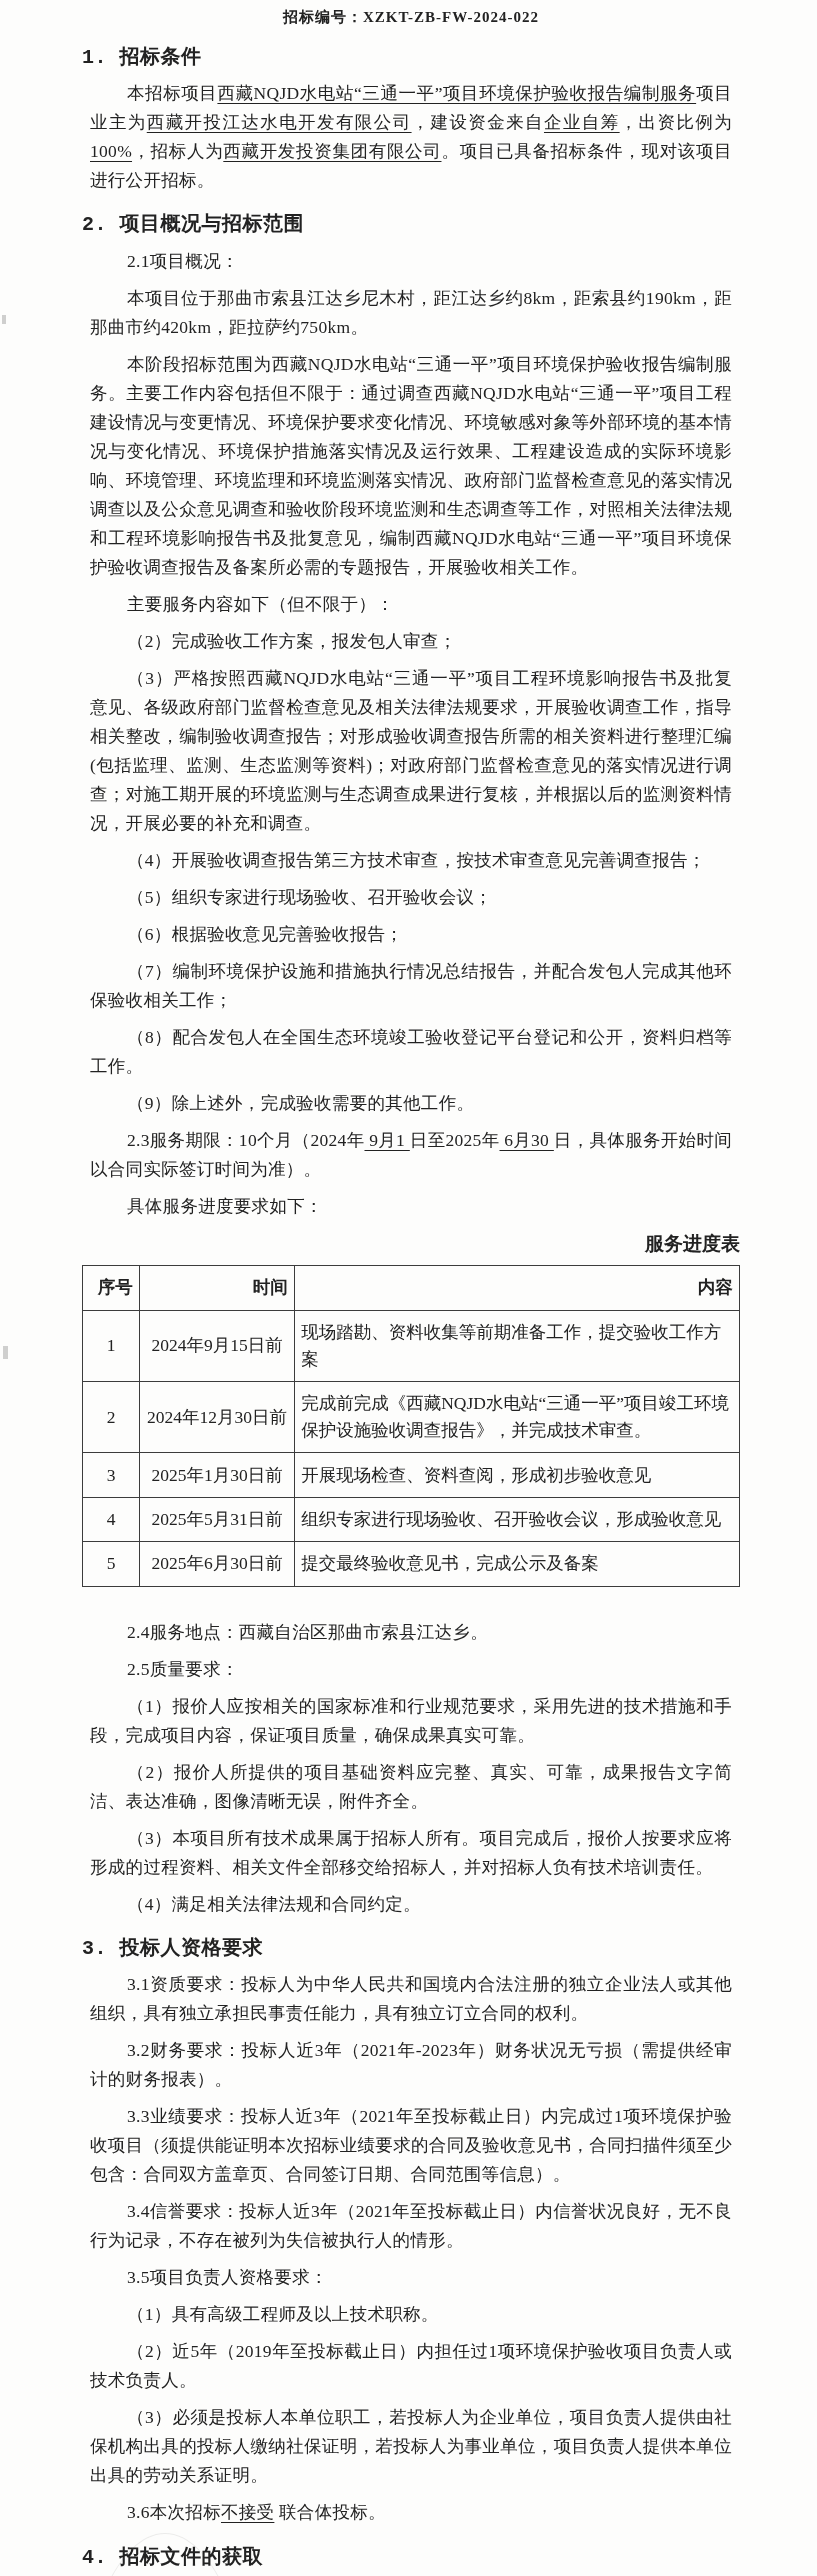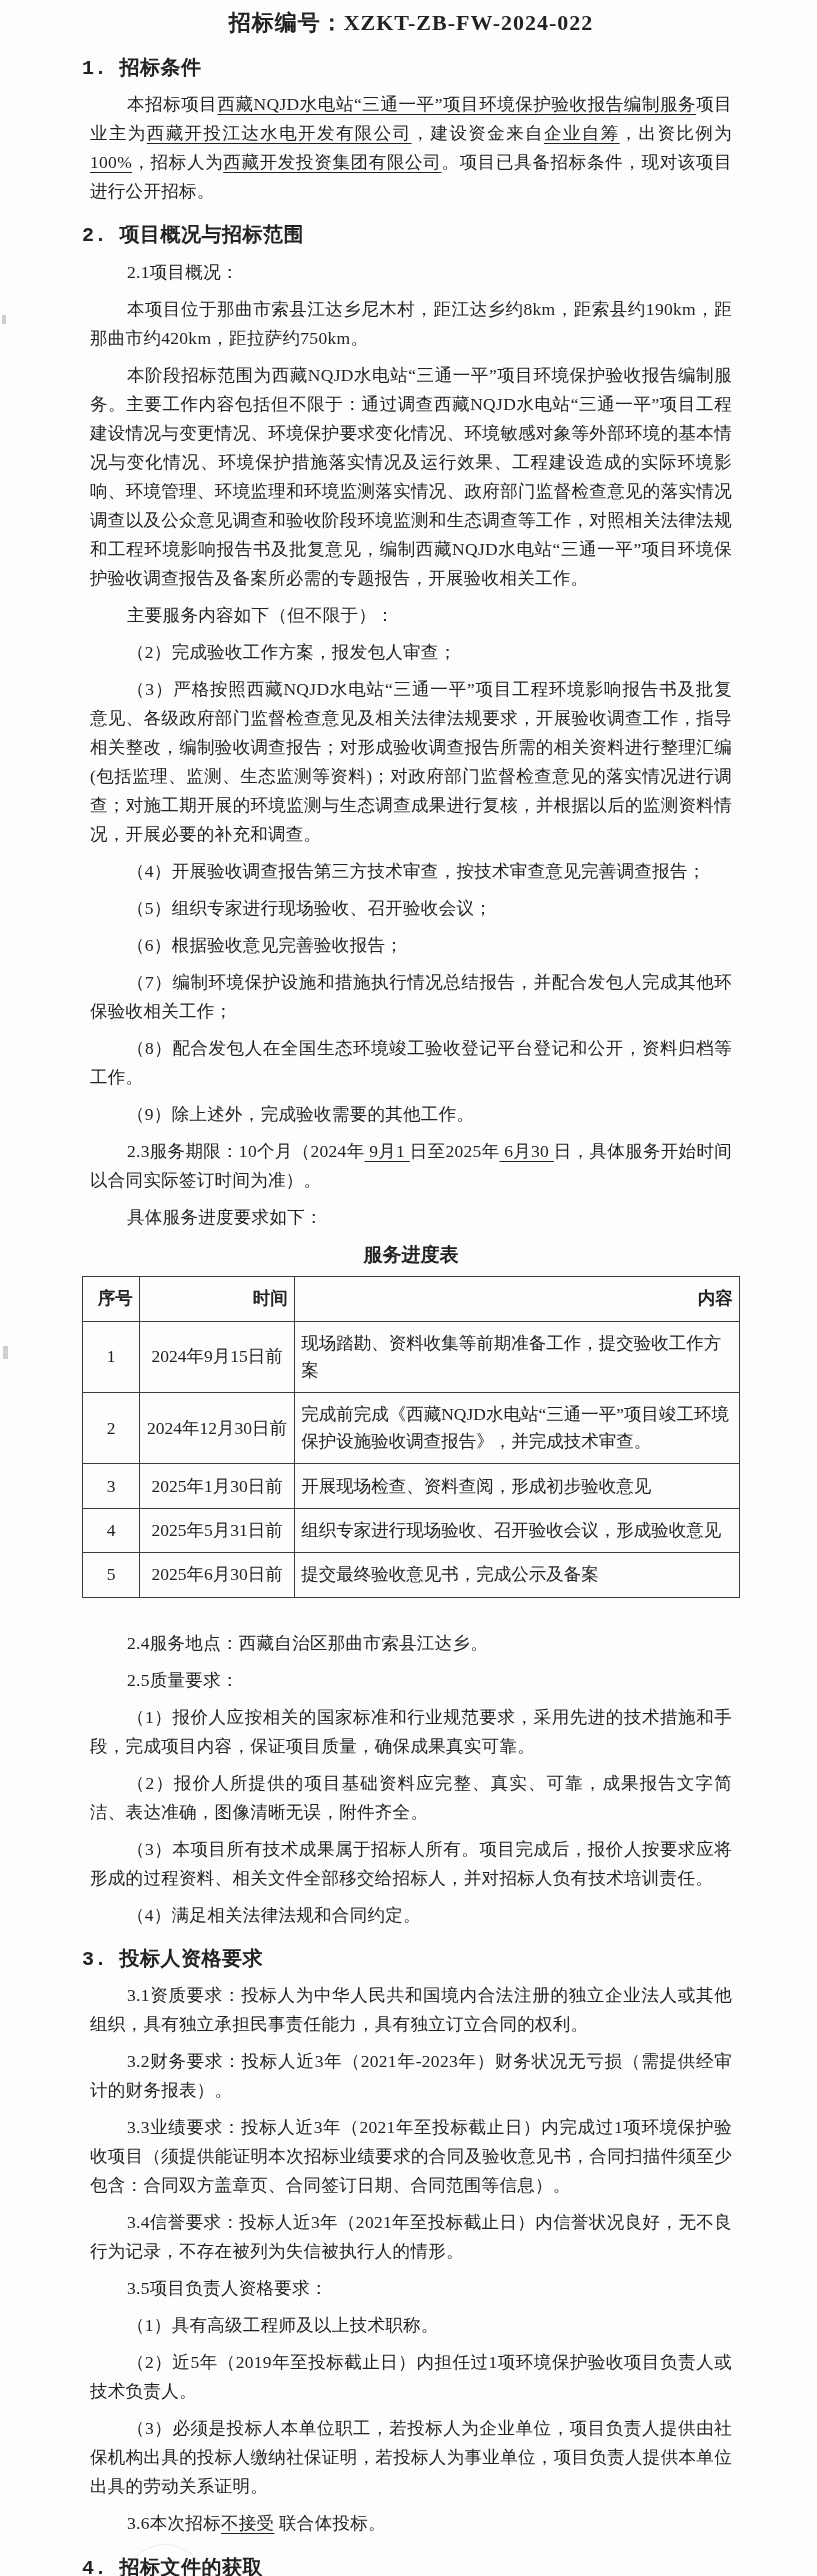--- a/index.html
+++ b/index.html
@@ -9,21 +9,21 @@
     min-height:3396px;
     margin:0;
     background:#fdfdfc;
     box-sizing:border-box;
     padding:8.2px 78px 15.5px 82px;
     color:#222;
     font-family:"Liberation Serif","DejaVu Serif",serif;
   }
   .doc-title{
     text-align:center;
-    font-size:22px;
+    font-size:15px;
     font-weight:bold;
     letter-spacing:1px;
     margin:0 0 13.4px 0;
   }
   h2.sec{
     font-family:Liberation Mono, monospace;
     font-size:20px;
     font-weight:700;
     margin:15.5px 0 9.3px 0;
     letter-spacing:0.5px;
@@ -38,21 +38,21 @@
   }
   .u{
     text-decoration:underline;
     text-underline-offset:3.6px;
     text-decoration-thickness:1px;
   }
   .tbl-title{
     font-family:"Liberation Sans","DejaVu Sans",sans-serif;
     font-size:19px;
     font-weight:700;
-    text-align:center;
+    text-align:right;
     margin:10.3px 0 8.2px 0;
   }
   table.schedule{
     border-collapse:collapse;
     width:100%;
     font-size:17.5px;
     table-layout:fixed;
   }
   table.schedule th, table.schedule td{
     border:1px solid #3c3c3c;

